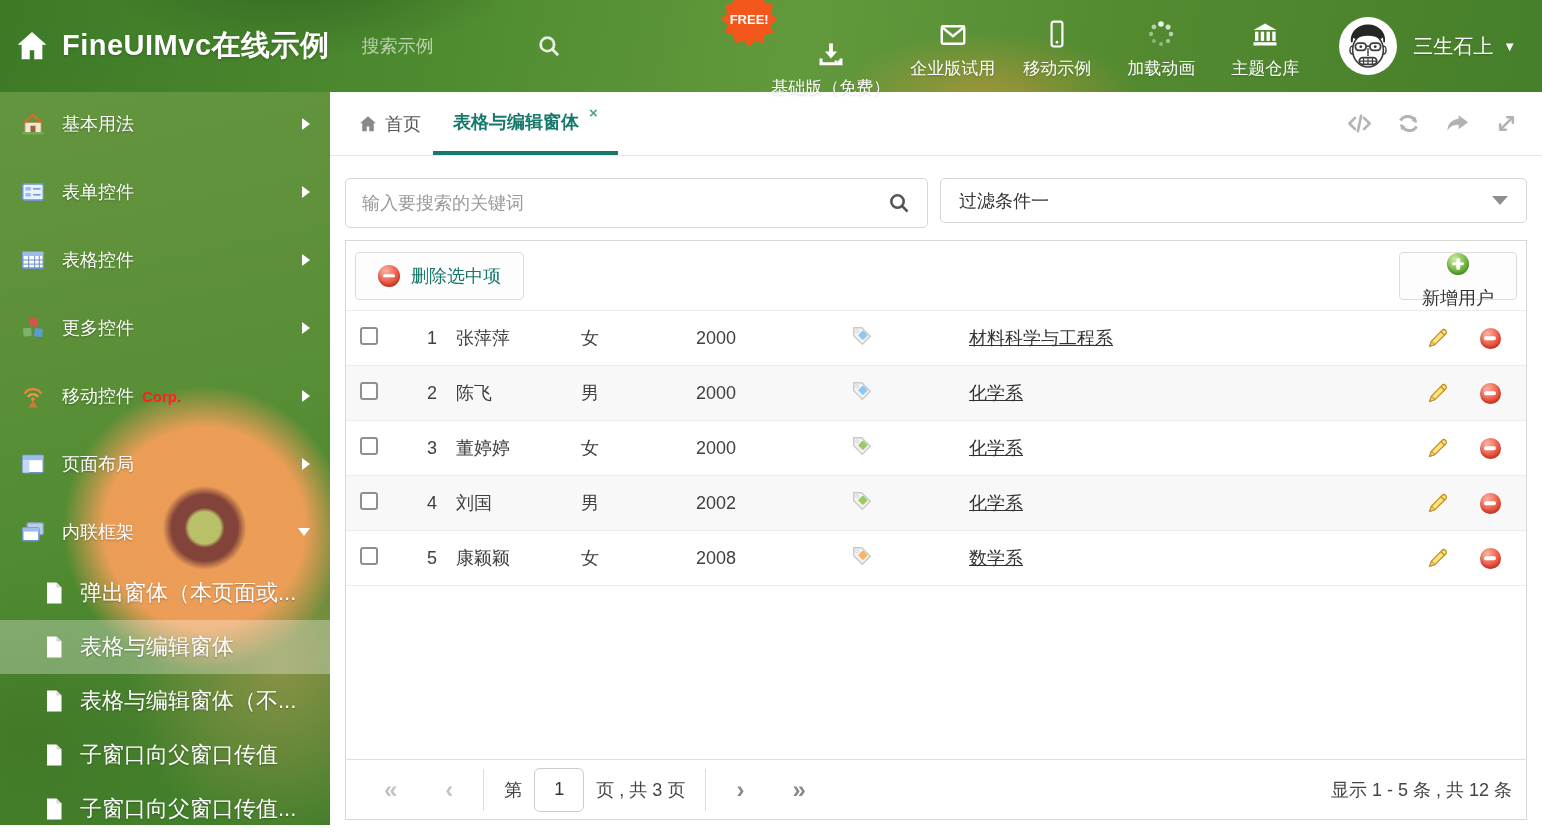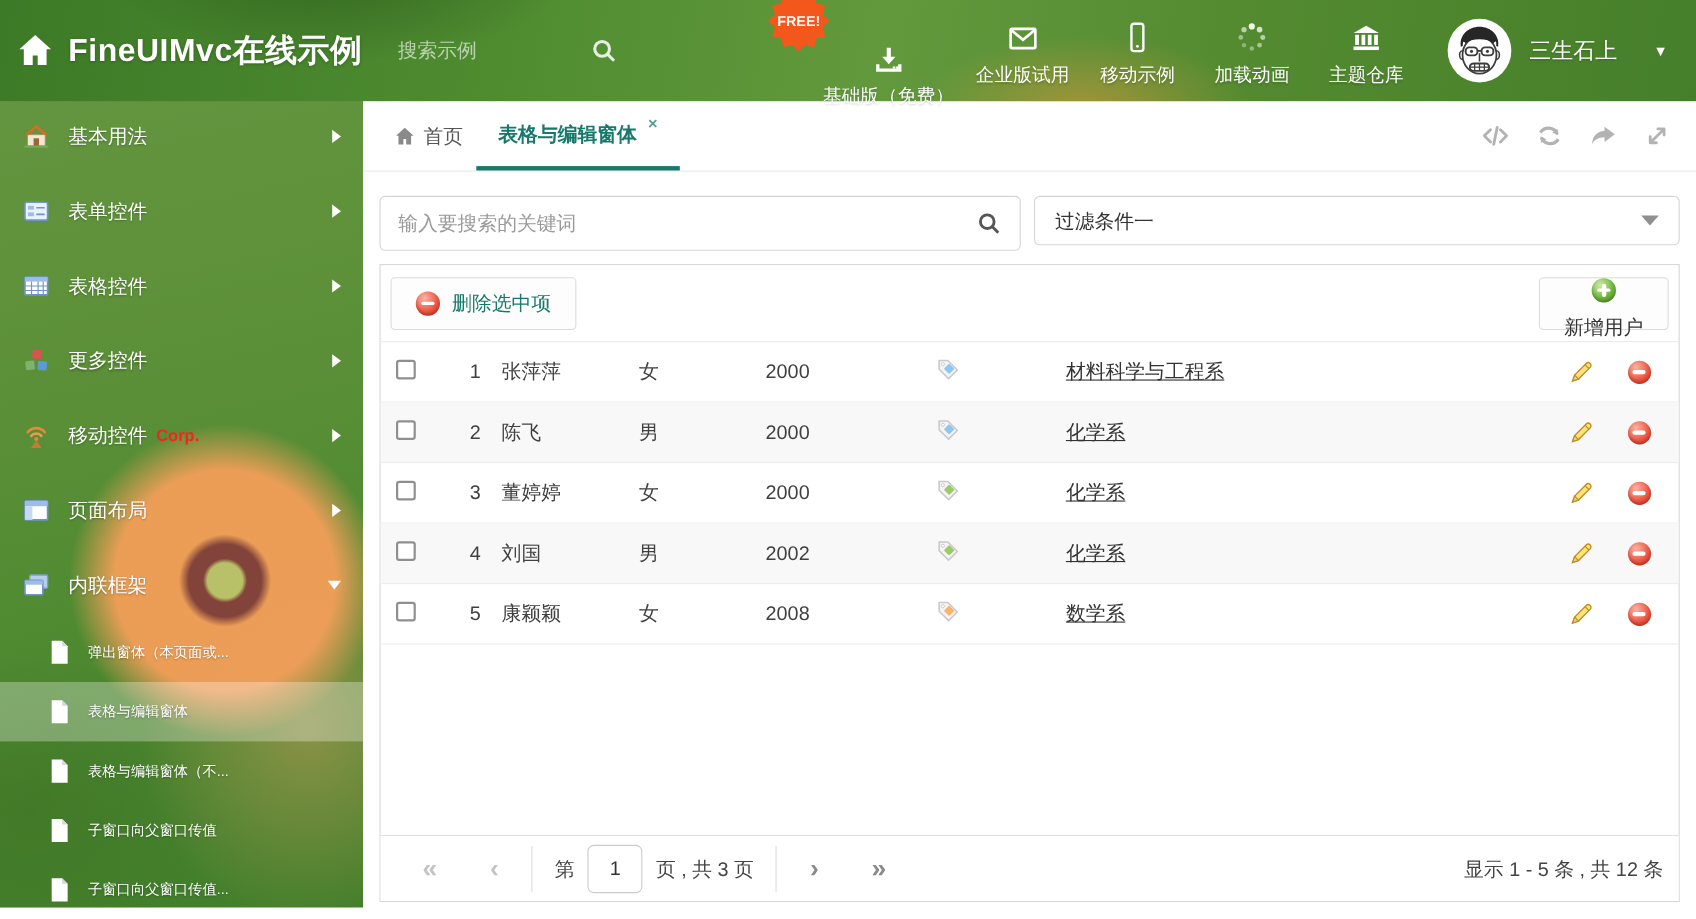--- a/index.html
+++ b/index.html
@@ -28,21 +28,21 @@
   .hd-item .nico { height:34px; display:flex; align-items:flex-end; }
   .hd-item .nlabel { font-size:17px; margin-top:7px; white-space:nowrap;
     text-shadow:0 1px 2px rgba(0,0,0,.2); }
   .free-badge { position:absolute; top:-38px; left:-40px; width:56px; height:56px;
     background:#f4571c; color:#fff; font-size:13px; font-weight:bold;
     display:flex; align-items:center; justify-content:center;
     clip-path:polygon(100% 50%,88.6% 60.4%,93.3% 75%,78.3% 78.3%,75% 93.3%,60.4% 88.6%,50% 100%,39.6% 88.6%,25% 93.3%,21.7% 78.3%,6.7% 75%,11.4% 60.4%,0 50%,11.4% 39.6%,6.7% 25%,21.7% 21.7%,25% 6.7%,39.6% 11.4%,50% 0,60.4% 11.4%,75% 6.7%,78.3% 21.7%,93.3% 25%,88.6% 39.6%); }
   .hd-item.first { margin-top:38px; }
   .avatar { width:58px; height:58px; border-radius:50%; background:#fff; margin-left:22px;
     flex:0 0 auto; overflow:hidden; border:1px solid rgba(255,255,255,.7); cursor:pointer; }
-  .user-wrap { display:flex; align-items:center; margin-left:16px; cursor:pointer;gap:23px; }
+  .user-wrap { display:flex; align-items:center; margin-left:16px; cursor:pointer; }
   .user-name { color:#fff; font-size:20px; text-shadow:0 1px 2px rgba(0,0,0,.25); white-space:nowrap; }
   .user-caret { color:#fff; font-size:13px; margin-left:10px; }
 
   
   .sidebar { position:absolute; top:82px; left:0; width:330px; height:743px;
     background:
       radial-gradient(150px 150px at 62% 60%, #b9c168 0 16px, #82433a 20px 33px,
         rgba(240,158,88,.97) 42px 100px, rgba(240,158,88,.55) 118px, rgba(240,158,88,0) 142px),
       radial-gradient(220px 260px at 85% 78%, rgba(238,166,108,.4), transparent 70%),
       radial-gradient(260px 200px at 8% 88%, rgba(60,110,35,.5), transparent 70%),
@@ -51,21 +51,21 @@
   .side-item { height:68px; display:flex; align-items:center; padding:0 20px;
     color:#fff; font-size:18px; cursor:pointer; text-shadow:0 1px 2px rgba(0,0,0,.3); }
   .side-item .sico { width:26px; height:26px; margin-right:16px; flex:0 0 auto; }
   .side-item .slabel { white-space:nowrap; }
   .corp-badge { color:#ff1f1f; font-size:15px; margin-left:8px; text-shadow:none; font-weight:bold; }
   .arr-right { margin-left:auto; width:0; height:0;
     border-top:6px solid transparent; border-bottom:6px solid transparent; border-left:8px solid #fff; }
   .arr-down { margin-left:auto; width:0; height:0;
     border-left:6px solid transparent; border-right:6px solid transparent; border-top:8px solid #fff; }
   .subitem { height:54px; display:flex; align-items:center; padding:0 20px 0 44px;
-    color:#fff; font-size:13px; cursor:pointer; text-shadow:0 1px 2px rgba(0,0,0,.3);
+    color:#fff; font-size:22px; cursor:pointer; text-shadow:0 1px 2px rgba(0,0,0,.3);
     white-space:nowrap; overflow:hidden; }
   .subitem.selected { background:rgba(255,255,255,.3); }
   .subitem .fico { width:20px; height:24px; margin-right:16px; flex:0 0 auto; }
 
   
   .main { position:absolute; top:92px; left:330px; width:1212px; height:743px; background:#fff; }
 
   .tabbar { height:64px; border-bottom:1px solid #e7e7e7; display:flex; align-items:stretch;
     padding-left:16px; position:relative; }
   .tab { display:flex; align-items:center; padding:4px 12px; font-size:18px; color:#555;

